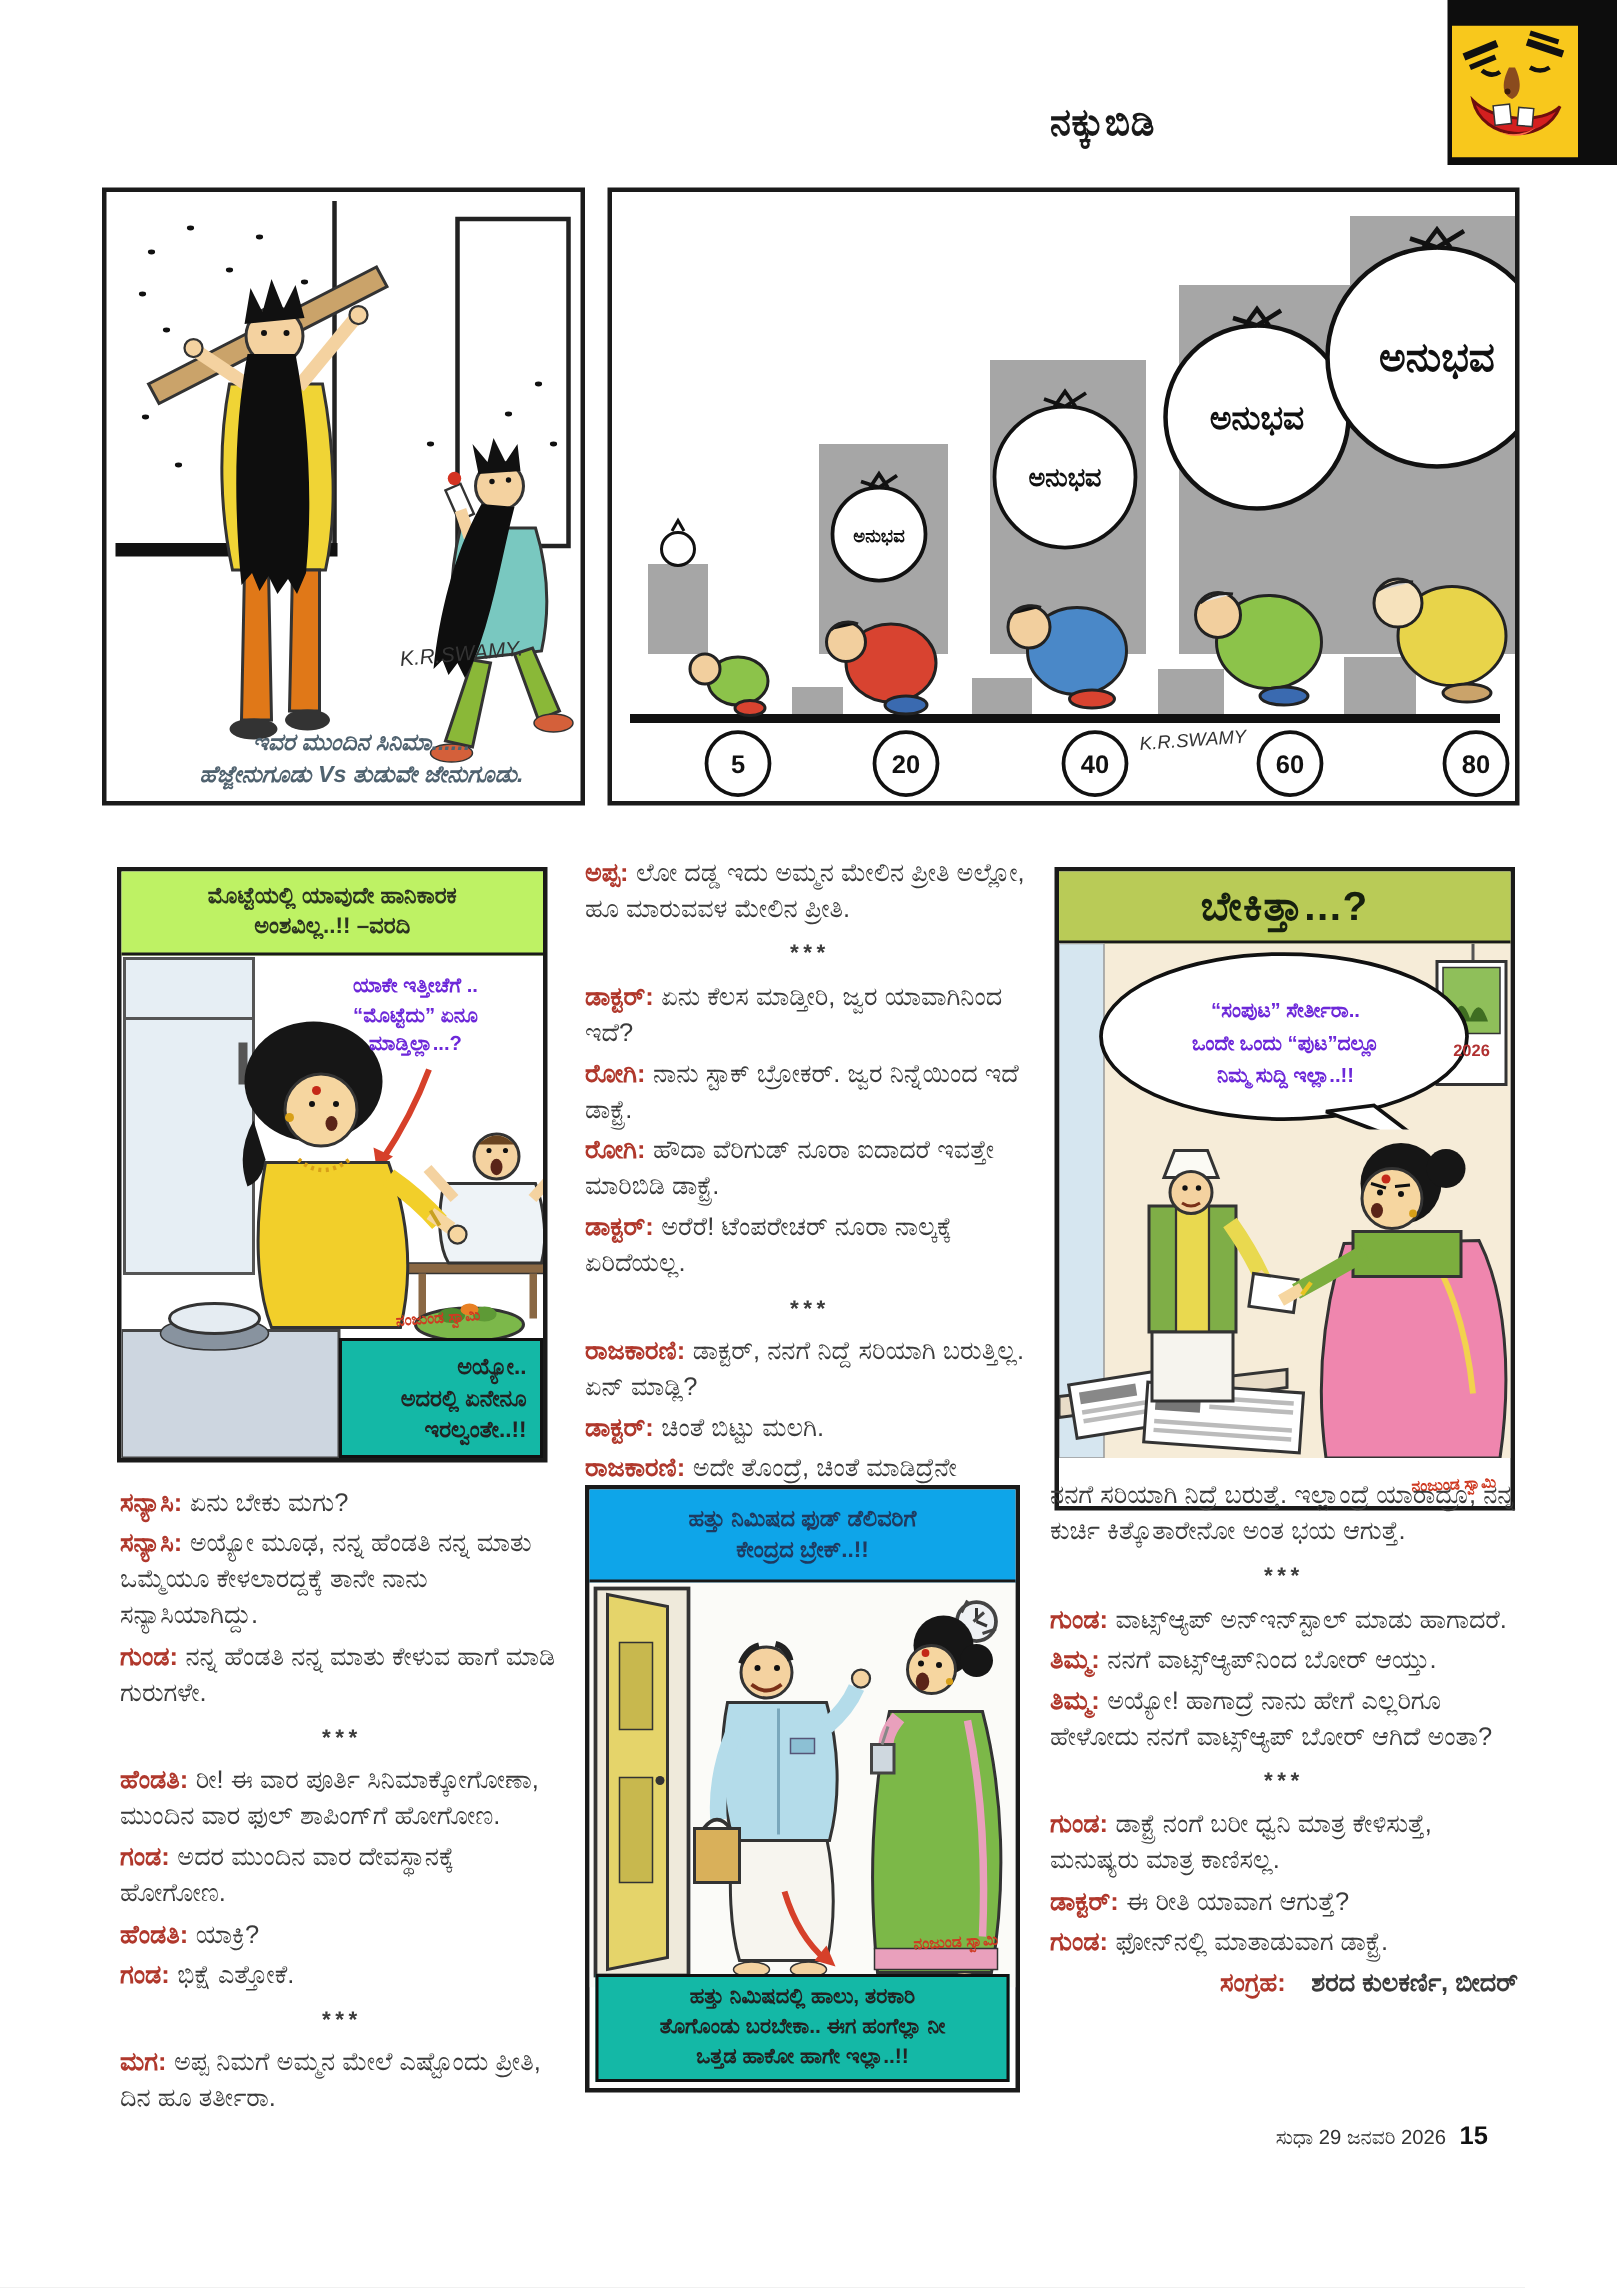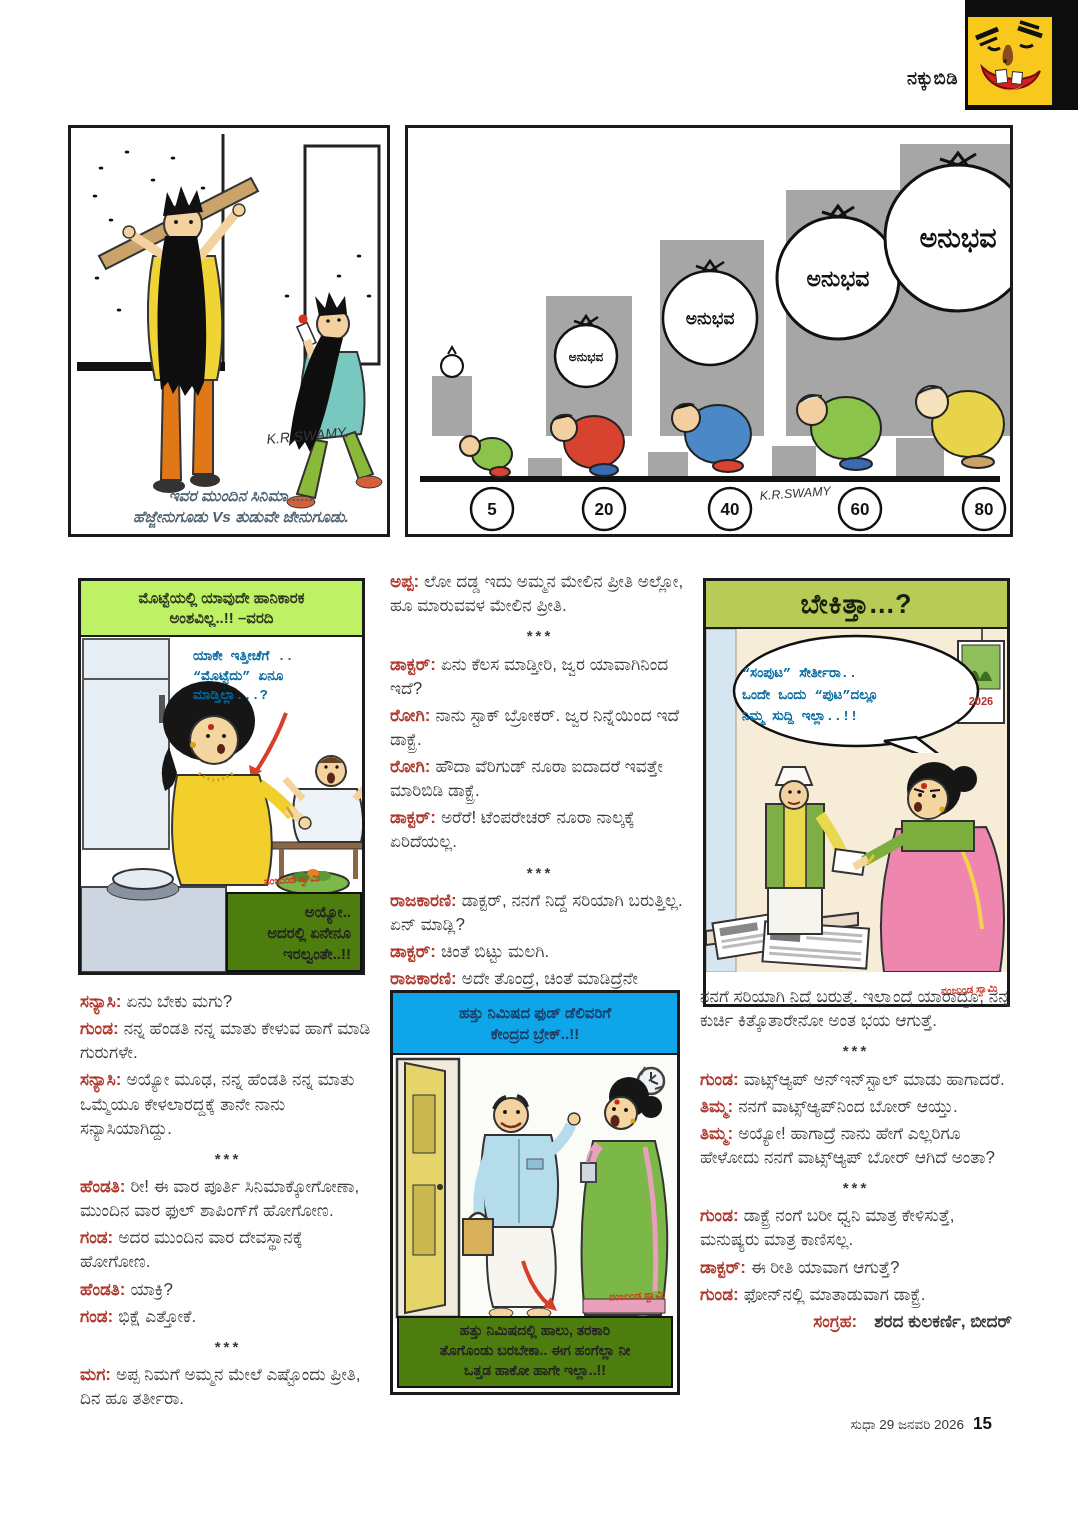--- a/index.html
+++ b/index.html
@@ -1,31 +1,31 @@
 <!DOCTYPE html>
 <html><head>
 <meta charset="utf-8">
 <style>
   html,body{margin:0;padding:0;background:#e8e8e8;}
   .page{position:relative;width:1078px;height:1525px;background:#ffffff;overflow:hidden;
         font-family:"Liberation Sans","DejaVu Sans",sans-serif;}
   
   .mast-black{position:absolute;left:965px;top:0;width:113px;height:110px;background:#0d0d0d;}
-  .mast-title{position:absolute;left:700px;top:68px;width:258px;text-align:right;
-              font-size:18px;font-weight:700;color:#1a1a1a;letter-spacing:.5px;}
+  .mast-title{position:absolute;left:700px;top:68px;width:258px;text-align:left;
+              font-size:25px;font-weight:700;color:#1a1a1a;letter-spacing:.5px;}
   .logo-box{position:absolute;left:967px;top:17px;width:86px;height:88px;}
   
   .cartoon{position:absolute;background:#fff;border:3px solid #1a1a1a;box-sizing:border-box;}
   .cartoon svg{display:block;}
   .band{box-sizing:border-box;width:100%;display:flex;flex-direction:column;justify-content:center;
         align-items:center;text-align:center;font-weight:700;border-bottom:2px solid #1a1a1a;}
   .overlay{position:absolute;margin:0;}
-  .speech{font-weight:700;color:#0369a1;line-height:1.45;font-family:Liberation Mono, monospace;}
+  .speech{font-weight:700;color:#6d28d9;text-align:center;line-height:1.45;}
   .sig-red{color:#cf3a22;font-weight:700;font-size:10.5px;white-space:nowrap;}
-  .cap-box{position:absolute;background:#4d7c0f;border:2px solid #111;box-sizing:border-box;
+  .cap-box{position:absolute;background:#14b8a6;border:2px solid #111;box-sizing:border-box;
            font-weight:700;color:#222;}
   .beards-caption{position:absolute;left:0;right:0;bottom:6px;text-align:center;color:#50626f;
                   font-size:15.5px;font-weight:700;line-height:1.35;font-style:italic;padding-left:24px;}
   
   .jokes{position:absolute;font-size:17px;line-height:1.42;color:#3b3b3b;}
   .joke{margin:0 0 3px 0;}
   .spk{color:#b0382c;font-weight:700;margin-right:5px;}
   .stars{text-align:center;color:#3b3b3b;font-weight:700;letter-spacing:3px;margin:7px 0 6px 0;font-size:15px;}
   .credit{margin-top:2px;text-align:right;font-weight:700;}
   .credit .lbl{color:#b0382c;margin-right:17px;}
@@ -388,24 +388,24 @@
     <div class="overlay" style="left:252px;top:114px;width:46px;text-align:center;font-size:11px;font-weight:700;color:#b03030;">2026</div>
     <div class="overlay sig-red" style="right:10px;bottom:8px;transform:rotate(-3deg);">ನಂಜುಂಡ ಸ್ವಾಮಿ</div>
   </div>
 
   <div class="jokes" style="left:80px;top:990px;width:296px;">
 
   <p class="joke">
         <span class="spk">ಸನ್ಯಾಸಿ:</span><span>ಏನು ಬೇಕು ಮಗು?</span>
       </p>
       <p class="joke">
+        <span class="spk">ಸನ್ಯಾಸಿ:</span><span>ಅಯ್ಯೋ ಮೂಢ, ನನ್ನ ಹೆಂಡತಿ ನನ್ನ ಮಾತು ಒಮ್ಮೆಯೂ ಕೇಳಲಾರದ್ದಕ್ಕೆ ತಾನೇ ನಾನು ಸನ್ಯಾಸಿಯಾಗಿದ್ದು.</span>
+      </p>
+      <p class="joke">
         <span class="spk">ಗುಂಡ:</span><span>ನನ್ನ ಹೆಂಡತಿ ನನ್ನ ಮಾತು ಕೇಳುವ ಹಾಗೆ ಮಾಡಿ ಗುರುಗಳೇ.</span>
-      </p>
-      <p class="joke">
-        <span class="spk">ಸನ್ಯಾಸಿ:</span><span>ಅಯ್ಯೋ ಮೂಢ, ನನ್ನ ಹೆಂಡತಿ ನನ್ನ ಮಾತು ಒಮ್ಮೆಯೂ ಕೇಳಲಾರದ್ದಕ್ಕೆ ತಾನೇ ನಾನು ಸನ್ಯಾಸಿಯಾಗಿದ್ದು.</span>
       </p>
       <div class="stars">***</div>
       <p class="joke">
         <span class="spk">ಹೆಂಡತಿ:</span><span>ರೀ! ಈ ವಾರ ಪೂರ್ತಿ ಸಿನಿಮಾಕ್ಕೋಗೋಣಾ, ಮುಂದಿನ ವಾರ ಫುಲ್ ಶಾಪಿಂಗ್‌ಗೆ ಹೋಗೋಣ.</span>
       </p>
       <p class="joke">
         <span class="spk">ಗಂಡ:</span><span>ಅದರ ಮುಂದಿನ ವಾರ ದೇವಸ್ಥಾನಕ್ಕೆ ಹೋಗೋಣ.</span>
       </p>
       <p class="joke">
         <span class="spk">ಹೆಂಡತಿ:</span><span>ಯಾಕ್ರಿ?</span>

